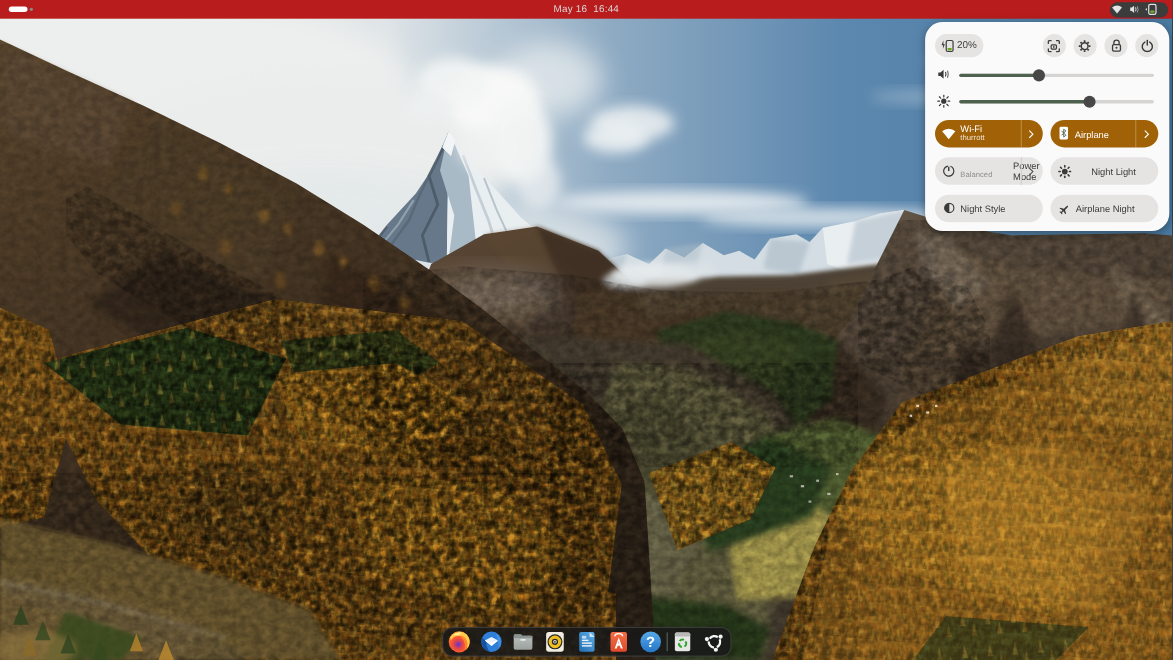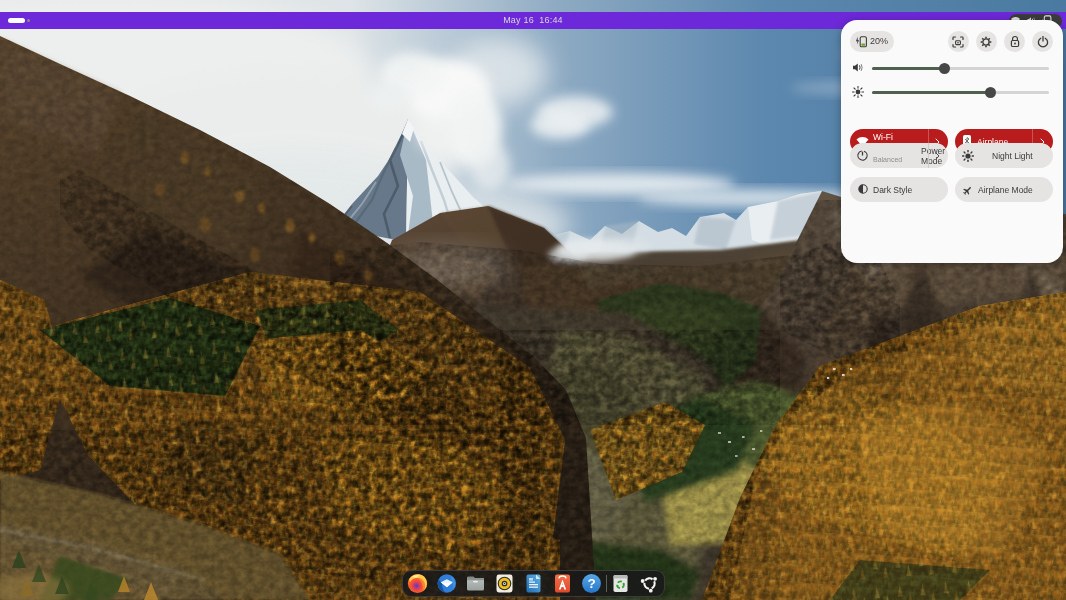--- a/index.html
+++ b/index.html
@@ -1,27 +1,27 @@
 <!DOCTYPE html>
 <html><head>
 <meta charset="utf-8">
 <style>
 html,body{margin:0;padding:0;background:#000;}
 #desk{position:relative;width:1066px;height:600px;overflow:hidden;font-family:"Liberation Sans",sans-serif;}
 #wall{position:absolute;left:0;top:0;}
-#topbar{position:absolute;left:0;top:12px;width:1066px;height:17px;background:#6d28d9;}
+#topbar{position:absolute;left:0;top:0;width:1066px;height:17px;background:#b91c1c;}
 .actpill{position:absolute;left:8px;top:6px;width:17px;height:5px;background:#fff;border-radius:3px;}
 .actdot{position:absolute;left:27px;top:7.2px;width:3px;height:3px;background:#8a8a8a;border-radius:50%;}
 .clock{position:absolute;left:0;top:0;width:1066px;text-align:center;font-size:9px;line-height:17px;color:#d8d8d8;letter-spacing:0.2px;}
 .traypill{position:absolute;right:4px;top:1.5px;width:53px;height:14px;background:#3c3c3c;border-radius:7px;}
 #dock{position:absolute;left:402px;top:570px;width:263px;height:27px;background:rgba(25,25,25,0.88);border-radius:9px;border:1px solid rgba(90,90,90,0.5);box-sizing:border-box;}
 .dicon{position:absolute;top:573px;width:21px;height:21px;}
-#qs{position:absolute;left:841px;top:20px;width:222px;height:243px;background:#fbfafa;border-radius:16px;box-shadow:0 2px 8px rgba(0,0,0,0.35);}
+#qs{position:absolute;left:841px;top:20px;width:222px;height:190px;background:#fbfafa;border-radius:16px;box-shadow:0 2px 8px rgba(0,0,0,0.35);}
 .pill{position:absolute;background:#e6e4e3;border-radius:13px;}
-.gpill{position:absolute;background:#b91c1c;border-radius:13px;margin-top:20px;}
+.gpill{position:absolute;background:#a16207;border-radius:13px;}
 .circbtn{position:absolute;width:21px;height:21px;border-radius:50%;background:#e6e4e3;top:11px;}
 .qtitle{font-size:9px;color:#3d3d3d;}
 .track{position:absolute;height:3px;border-radius:2px;background:#d6d4d3;}
 .fill{position:absolute;height:3px;border-radius:2px;background:#4e604e;}
 .knob{position:absolute;width:11px;height:11px;border-radius:50%;background:#474747;}
 .divl{position:absolute;width:1px;background:rgba(255,255,255,0.25);}
 .divd{position:absolute;width:1px;background:#cfcdcc;}
 </style>
 </head>
 <body>
@@ -524,23 +524,23 @@
       </g>
     </svg>
     <div style="position:absolute;left:23px;top:8px;font-size:8.5px;color:#3a3a3a;margin-left:14px;">Night Light</div>
   </div>
 
   <div class="pill" style="left:9px;top:156.5px;width:98px;height:25px;border-radius:12.5px;">
     <svg style="position:absolute;left:7.5px;top:7.5px" width="10" height="10" viewBox="0 0 10 10">
       <circle cx="5" cy="5" r="4.2" stroke="#3a3a3a" stroke-width="1.1" fill="none"></circle>
       <path d="M5 0.8 A4.2 4.2 0 0 0 5 9.2 Z" fill="#3a3a3a"></path>
     </svg>
-    <div style="position:absolute;left:23px;top:8px;font-size:8.5px;color:#3a3a3a;">Dark Style</div>
+    <div style="position:absolute;left:23px;top:8px;font-size:8.5px;color:#3a3a3a;">Night Style</div>
   </div>
 
   <div class="pill" style="left:114px;top:156.5px;width:98px;height:25px;border-radius:12.5px;">
     <svg style="position:absolute;left:6.5px;top:7px" width="12" height="12" viewBox="0 0 12 12">
       <path d="M0,-6 C1,-6 1.2,-4 1.2,-2 L1.2,1.2 L6,3.8 L6,5.3 L1.1,4.2 L0.9,6.8 L2.5,8.2 L2.5,9.2 L0,8.7 L-2.5,9.2 L-2.5,8.2 L-0.9,6.8 L-1.1,4.2 L-6,5.3 L-6,3.8 L-1.2,1.2 L-1.2,-2 C-1.2,-4 -1,-6 0,-6 Z" fill="#3a3a3a" transform="translate(6.2,5.8) rotate(45) scale(0.62)"></path>
     </svg>
-    <div style="position:absolute;left:23px;top:8px;font-size:8.5px;color:#3a3a3a;">Airplane Mode</div>
+    <div style="position:absolute;left:23px;top:8px;font-size:8.5px;color:#3a3a3a;">Airplane Night</div>
   </div>
 </div>
 </div>
 
 </body></html>

